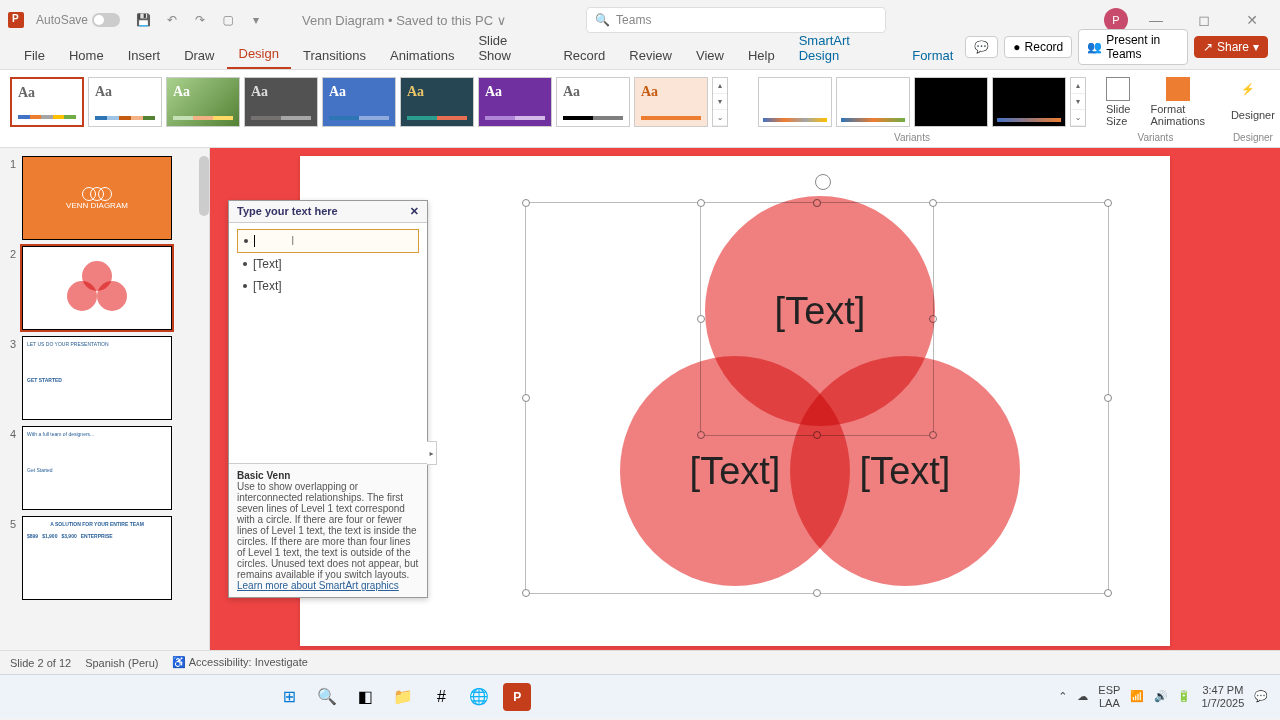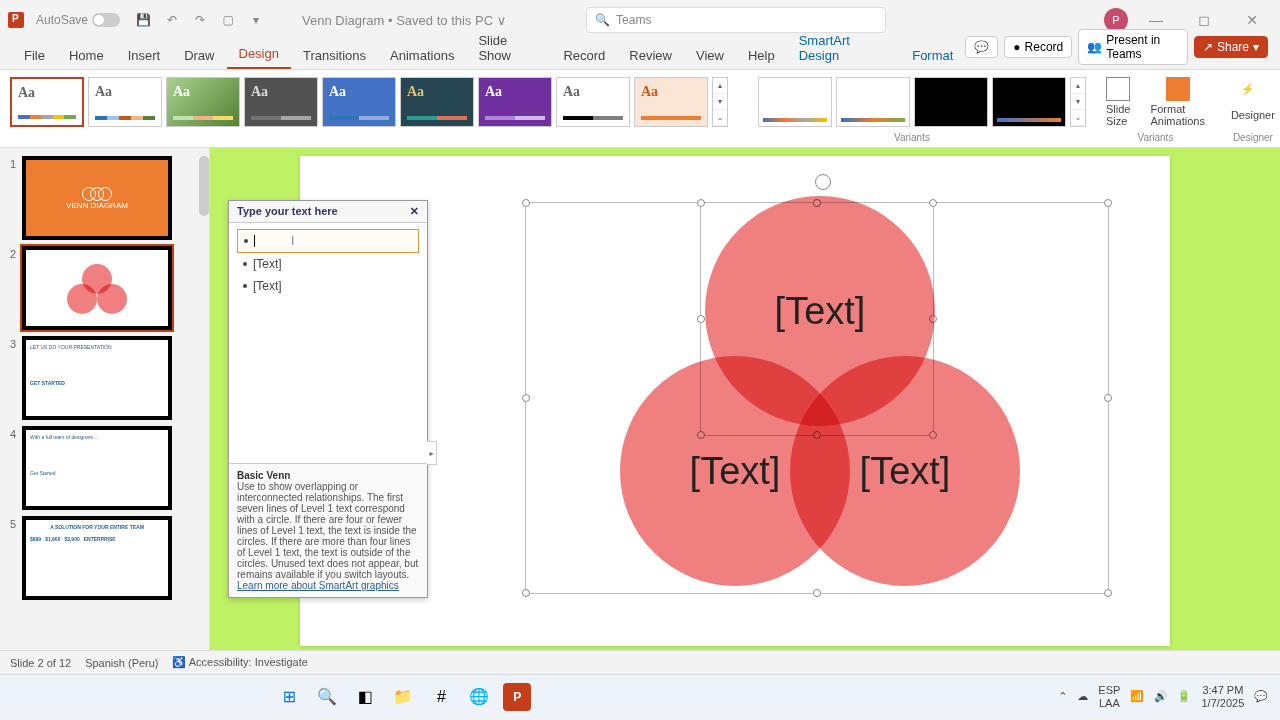--- a/index.html
+++ b/index.html
@@ -45,26 +45,26 @@
 .vert-btn { display: flex; flex-direction: column; align-items: center; font-size: 11px; color: #444; padding: 0 10px; gap: 2px; }
 .vert-btn .vicon { width: 24px; height: 24px; }
 
 
 .main { display: flex; height: 502px; background: #e8e8e8; position: relative; }
 
 
 .thumbs { width: 210px; background: #f3f3f3; overflow-y: auto; padding: 8px 4px; border-right: 1px solid #ddd; position: relative; }
 .thumb-row { display: flex; align-items: flex-start; gap: 6px; margin-bottom: 6px; }
 .thumb-num { width: 12px; font-size: 11px; color: #666; text-align: right; padding-top: 2px; }
-.thumb { width: 150px; height: 84px; background: #fff; border: 4px solid #000000; position: relative; overflow: hidden; }
+.thumb { width: 150px; height: 84px; background: #fff; border: 1px solid #000000; position: relative; overflow: hidden; }
 .thumb.selected { outline: 2px solid #c43e1c; }
 .scroll-thumb { position: absolute; right: 0; top: 8px; width: 10px; height: 60px; background: #ccc; border-radius: 5px; }
 
 
-.canvas-wrap { flex: 1; position: relative; overflow: hidden; background: #bef264; }
+.canvas-wrap { flex: 1; position: relative; overflow: hidden; background: #ef4444; }
 .slide { position: absolute; left: 90px; top: 8px; width: 870px; height: 490px; background: #fff; box-shadow: 0 1px 4px rgba(0,0,0,0.15); }
 
 
 .text-pane { position: absolute; left: 18px; top: 52px; width: 200px; background: #fff; border: 1px solid #999; box-shadow: 0 2px 6px rgba(0,0,0,.2); z-index: 10; }
 .text-pane-header { display: flex; justify-content: space-between; padding: 4px 8px; font-size: 11px; font-weight: bold; color: #336; background: #f7f7f7; border-bottom: 1px solid #ccc; }
 .text-pane-body { padding: 6px 8px; min-height: 240px; }
 .text-pane-item { font-size: 12px; color: #444; padding: 4px 6px; display: flex; align-items: center; gap: 6px; }
 .text-pane-item.active { border: 1px solid #d89a3a; background: #fffcf5; }
 .text-pane-item .bullet { width:4px; height:4px; background:#444; border-radius:50%; }
 .text-pane-item .cursor { display:inline-block; width:1px; height:12px; background:#000; }

